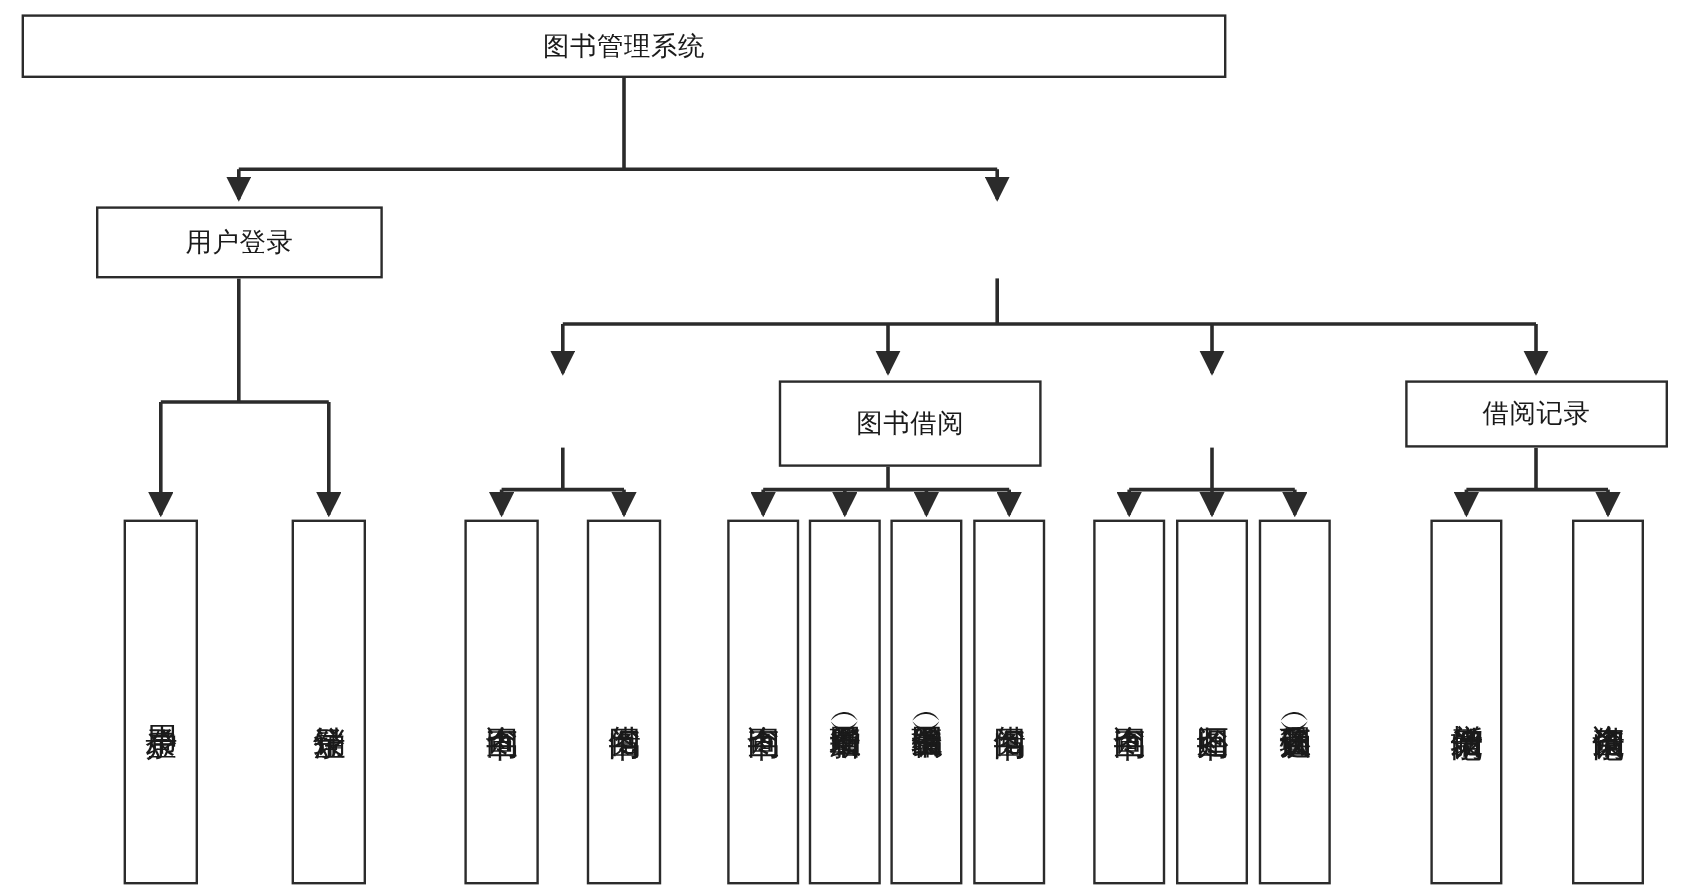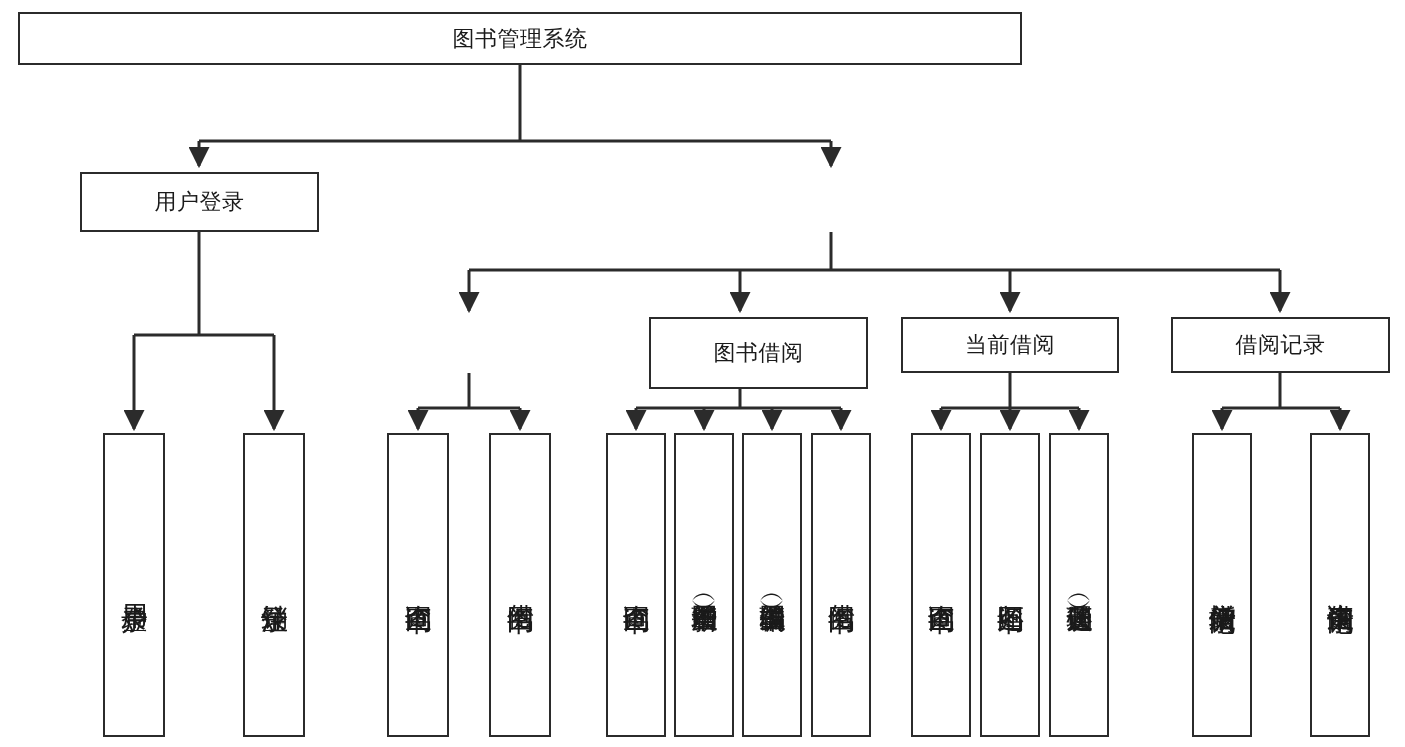--- a/index.html
+++ b/index.html
@@ -129,23 +129,20 @@
     <span class="label">图书管理系统</span>
   </div>
 
   <div class="node horizontal" style="left:80px; top:172px; width:239px; height:60px;">
     <span class="label">用户登录</span>
   </div>
 
   <div class="node horizontal" style="left:631px; top:317px; width:219px; height:72px;margin-left:18px;">
     <span class="label">图书借阅</span>
   </div>
-  <div class="node horizontal" style="left:901px; top:317px; width:218px; height:56px;">
-    <span class="label">当前借阅</span>
-  </div>
   <div class="node horizontal" style="left:1171px; top:317px; width:219px; height:56px;">
     <span class="label">借阅记录</span>
   </div>
 
   <div class="node vertical" style="left:103px; top:433px; width:62px; height:304px;">
     <span class="label">用户登录</span>
   </div>
   <div class="node vertical" style="left:243px; top:433px; width:62px; height:304px;">
     <span class="label">注销登录</span>
   </div>

